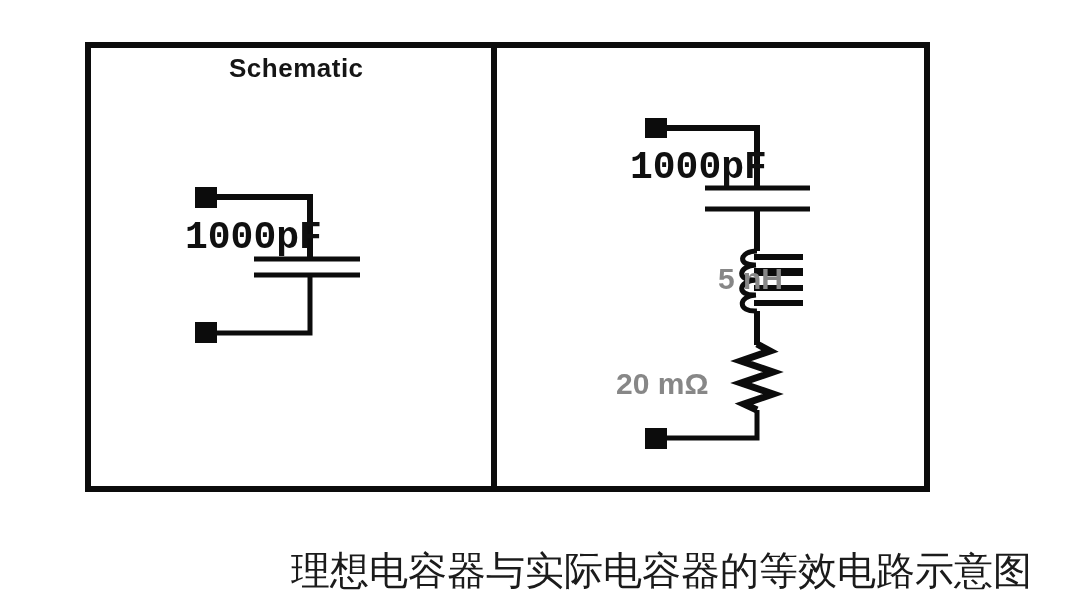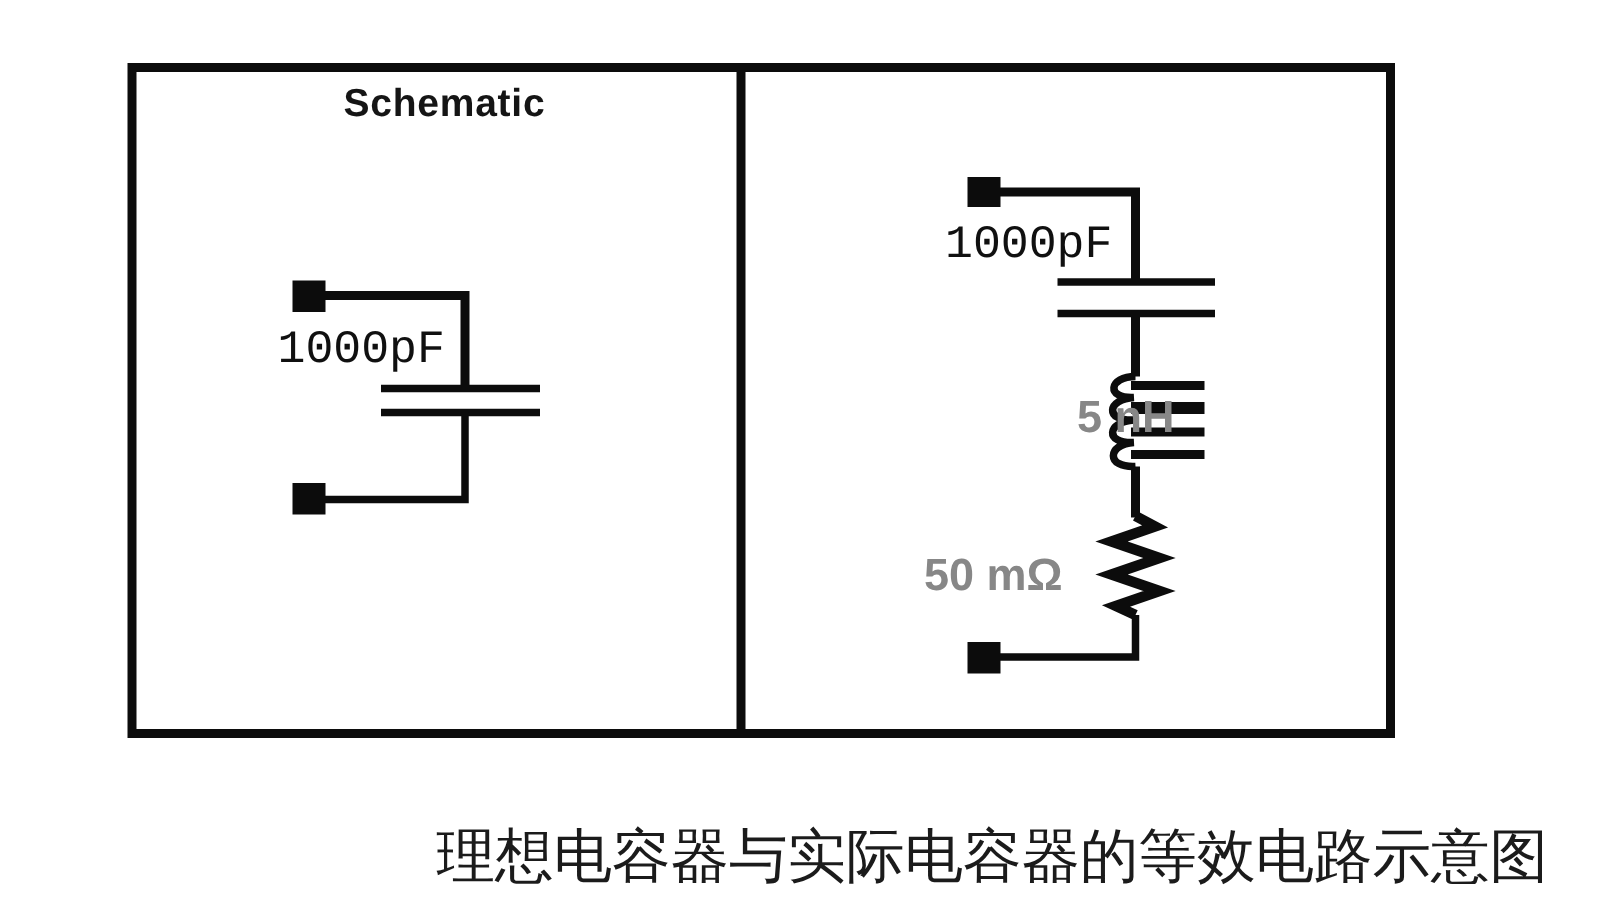--- a/index.html
+++ b/index.html
@@ -18,21 +18,21 @@
   }
   .circuits { position:absolute; left:0; top:0; }
   .panel-title {
     position:absolute; font-weight:bold; font-size:26px; color:#151515;
     letter-spacing:0.5px; white-space:nowrap;
   }
   .title-left  { left:229px; top:53px; }
   .title-right { left:662px; top:56px; }
   .cap-label {
     position:absolute; font-family:"Liberation Mono", monospace;
-    font-weight:normal; font-size:31px; color:#101010; white-space:nowrap;
+    font-weight:bold; font-size:38px; color:#101010; white-space:nowrap;
   }
   .cap-left  { left:185px; top:216px; }
   .cap-right { left:630px; top:146px; }
   .comp-label {
     position:absolute; font-size:30px; font-weight:700; color:#878787;
     white-space:nowrap;
   }
   .ind-label { left:682px; top:262px;margin-left:36px; }
   .res-label { left:616px; top:367px; }
   .caption {
@@ -78,17 +78,17 @@
       <polyline points="757,410 757,438 666,438" stroke-width="5"></polyline>
       <rect x="645" y="428" width="22" height="21" fill="#0c0c0c" stroke="none"></rect>
     </g>
   </svg>
 
   <div class="panel-title title-left">Schematic</div>
 
   <div class="cap-label cap-left">1000pF</div>
   <div class="cap-label cap-right">1000pF</div>
   <div class="comp-label ind-label">5 nH</div>
-  <div class="comp-label res-label">50 mΩ</div>
+  <div class="comp-label res-label">20 mΩ</div>
 
   <div class="caption">理想电容器与实际电容器的等效电路示意图</div>
 
 </div>
 
 </body></html>

